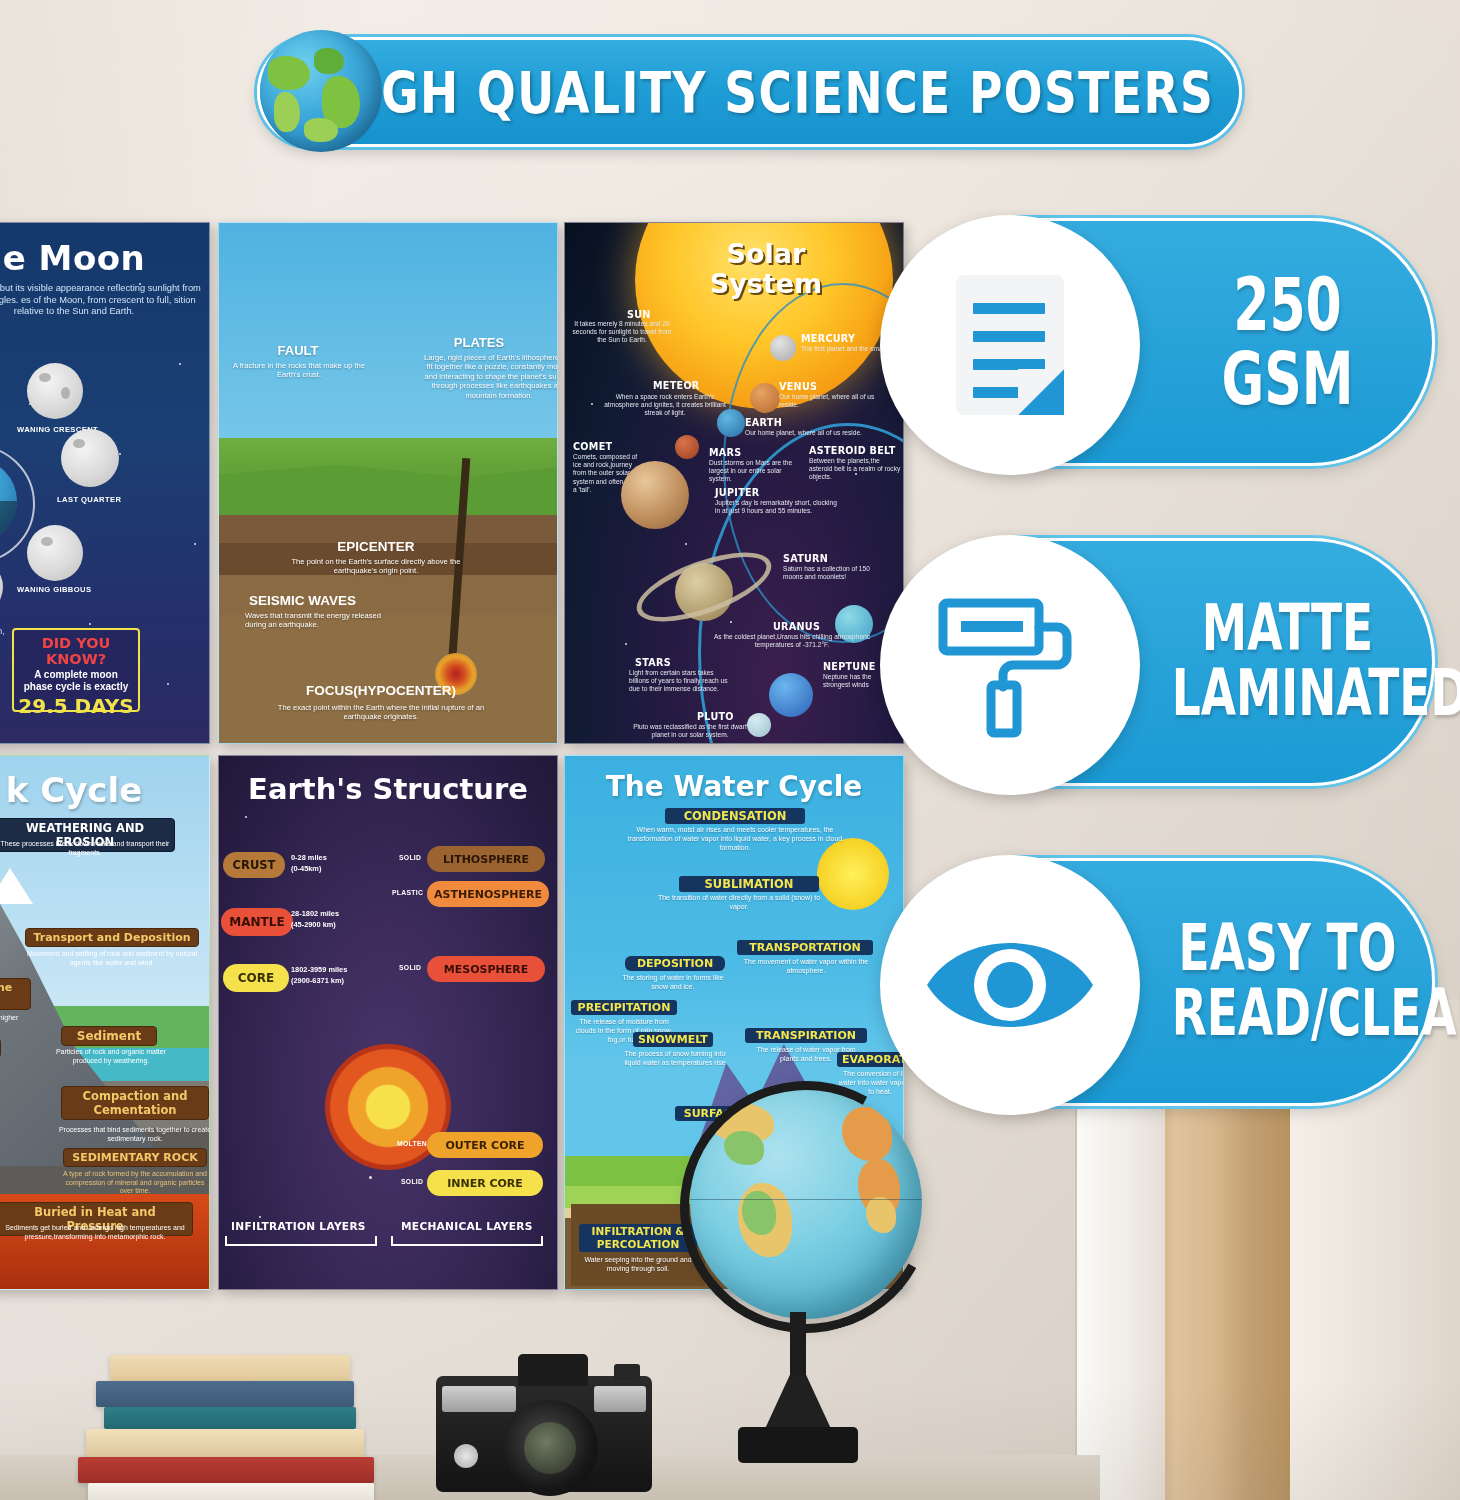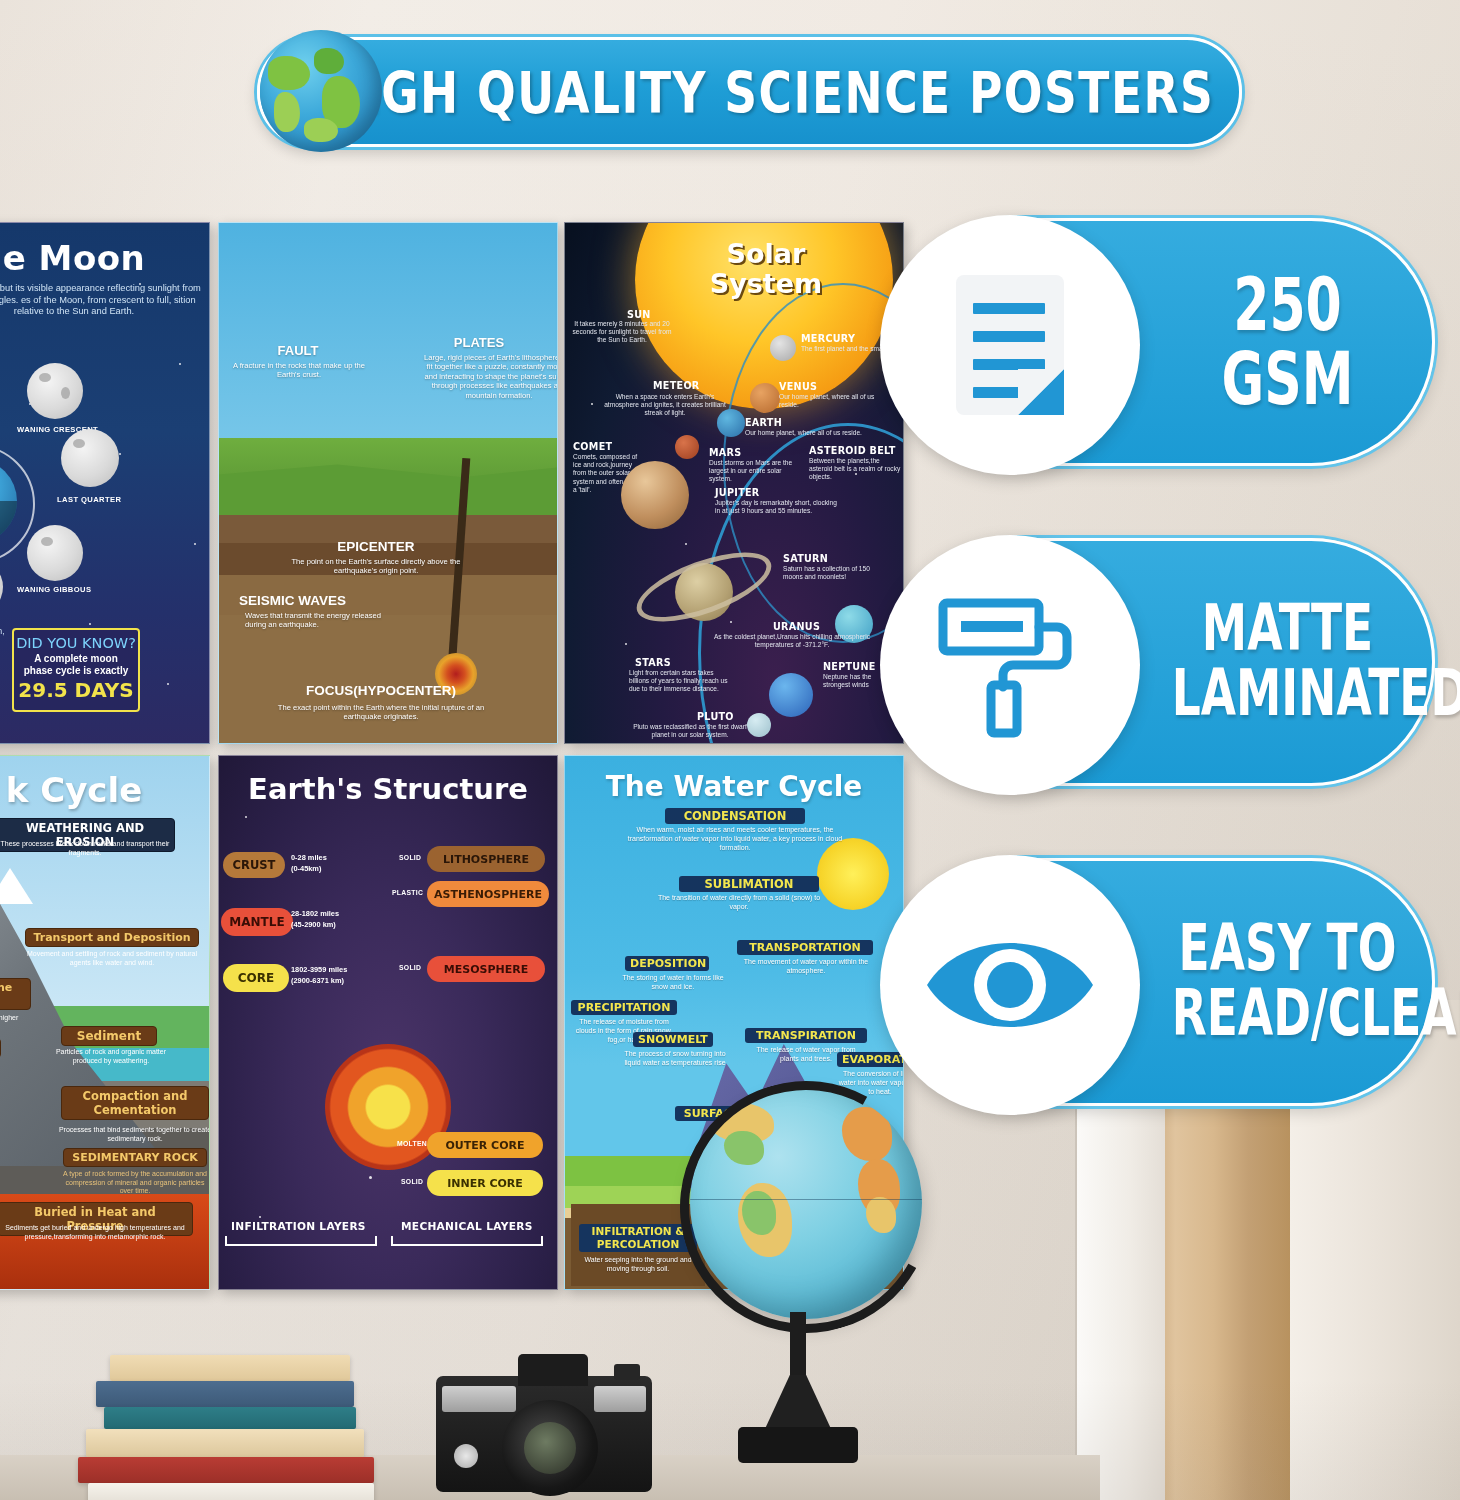--- a/index.html
+++ b/index.html
@@ -112,21 +112,21 @@
   }
   #moon-orbit {
     position:absolute; left:-22px; top:222px; width:118px; height:118px;
     border:2px solid rgba(255,255,255,.7); border-radius:50%;
   }
   #didyouknow {
     position: absolute; left: 73px; top: 405px; width: 128px; height: 84px;
     background: #26265e; border: 2px solid #f2e34b; border-radius: 4px;
     text-align: center; padding-top: 5px;
   }
-  #dyk-title { color:#7dd3fc; font-weight:normal; font-size:14.5px; font-family:"DejaVu Sans",sans-serif; }
+  #dyk-title { color:#ef4444; font-weight:bold; font-size:14.5px; font-family:"DejaVu Sans",sans-serif; }
   #dyk-body { color:#fff; font-size:10px; line-height:1.22; padding:2px 5px 0; font-weight:bold; }
   #dyk-num { color:#f2e34b; font-weight:bold; font-size:20px; font-family:"DejaVu Sans",sans-serif; margin-top:1px; }
   #newmoon-b { position:absolute; left:-48px; top:403px; width:118px; color:#cfe3f5; font-size:8.4px; line-height:1.3; }
 
   
   #poster-earthquake {
     left: 218px; top: 222px; width: 340px; height: 522px;
     background: linear-gradient(180deg,#56b9e4 0%,#6ec4e9 30%,#84cdec 46%,#84cdec 48%);
   }
   #eq-sky { position:absolute; left:0; top:0; right:0; height:250px;
@@ -386,21 +386,21 @@
 
   <div class="eq-h" style="position:absolute;left:14px;top:120px;width:130px;">FAULT</div>
   <div class="eq-d" style="position:absolute;left:10px;top:138px;width:140px;">A fracture in the rocks that make up the Earth's crust.</div>
 
   <div class="eq-h" style="position:absolute;left:190px;top:112px;width:140px;">PLATES</div>
   <div class="eq-d" style="position:absolute;left:178px;top:130px;width:156px;margin-left:24px;">Large, rigid pieces of Earth's lithosphere that fit together like a puzzle, constantly moving and interacting to shape the planet's surface through processes like earthquakes and mountain formation.</div>
 
   <div class="eq-h-dark" style="position:absolute;left:62px;top:316px;width:190px;">EPICENTER</div>
   <div class="eq-d" style="position:absolute;left:58px;top:334px;width:198px;">The point on the Earth's surface directly above the earthquake's origin point.</div>
 
-  <div class="eq-h-dark" style="position:absolute;left:20px;top:370px;width:160px;text-align:left;">SEISMIC WAVES</div>
+  <div class="eq-h-dark" style="position:absolute;left:30px;top:370px;width:160px;text-align:left;">SEISMIC WAVES</div>
   <div class="eq-d" style="position:absolute;left:26px;top:388px;width:150px;text-align:left;">Waves that transmit the energy released during an earthquake.</div>
 
   <div class="eq-h-dark" style="position:absolute;left:54px;top:460px;width:216px;">FOCUS(HYPOCENTER)</div>
   <div class="eq-d" style="position:absolute;left:52px;top:480px;width:220px;">The exact point within the Earth where the initial rupture of an earthquake originates.</div>
 </div>
 
 <div class="poster" id="poster-solar">
   <div class="stars">
     <span class="star" style="left:26px;top:180px;width:2px;height:2px;"></span>
     <span class="star" style="left:120px;top:320px;width:2px;height:2px;"></span>
@@ -573,21 +573,21 @@
 
   <div class="wc-chip" style="left:100px;top:52px;width:140px;font-size:11.5px;">CONDENSATION</div>
   <div class="wc-d" style="left:60px;top:70px;width:220px;">When warm, moist air rises and meets cooler temperatures, the transformation of water vapor into liquid water, a key process in cloud formation.</div>
 
   <div class="wc-chip" style="left:114px;top:120px;width:140px;font-size:11.5px;">SUBLIMATION</div>
   <div class="wc-d" style="left:84px;top:138px;width:180px;">The transition of water directly from a solid (snow) to vapor.</div>
 
   <div class="wc-chip" style="left:172px;top:184px;width:136px;font-size:11px;">TRANSPORTATION</div>
   <div class="wc-d" style="left:168px;top:202px;width:146px;">The movement of water vapor within the atmosphere.</div>
 
-  <div class="wc-chip" style="left:60px;top:200px;width:84px;font-size:11px;">DEPOSITION</div>
+  <div class="wc-chip" style="left:60px;top:200px;width:100px;font-size:11px;border-radius:6px;">DEPOSITION</div>
   <div class="wc-d" style="left:54px;top:218px;width:108px;">The storing of water in forms like snow and ice.</div>
 
   <div class="wc-chip" style="left:6px;top:244px;width:106px;font-size:11px;">PRECIPITATION</div>
   <div class="wc-d" style="left:4px;top:262px;width:110px;">The release of moisture from clouds in the form of rain,snow, fog,or hail.</div>
 
   <div class="wc-chip" style="left:68px;top:276px;width:80px;font-size:11px;">SNOWMELT</div>
   <div class="wc-d" style="left:58px;top:294px;width:104px;">The process of snow turning into liquid water as temperatures rise</div>
 
   <div class="wc-chip" style="left:180px;top:272px;width:122px;font-size:11px;">TRANSPIRATION</div>
   <div class="wc-d" style="left:182px;top:290px;width:118px;">The release of water vapor from plants and trees.</div>

